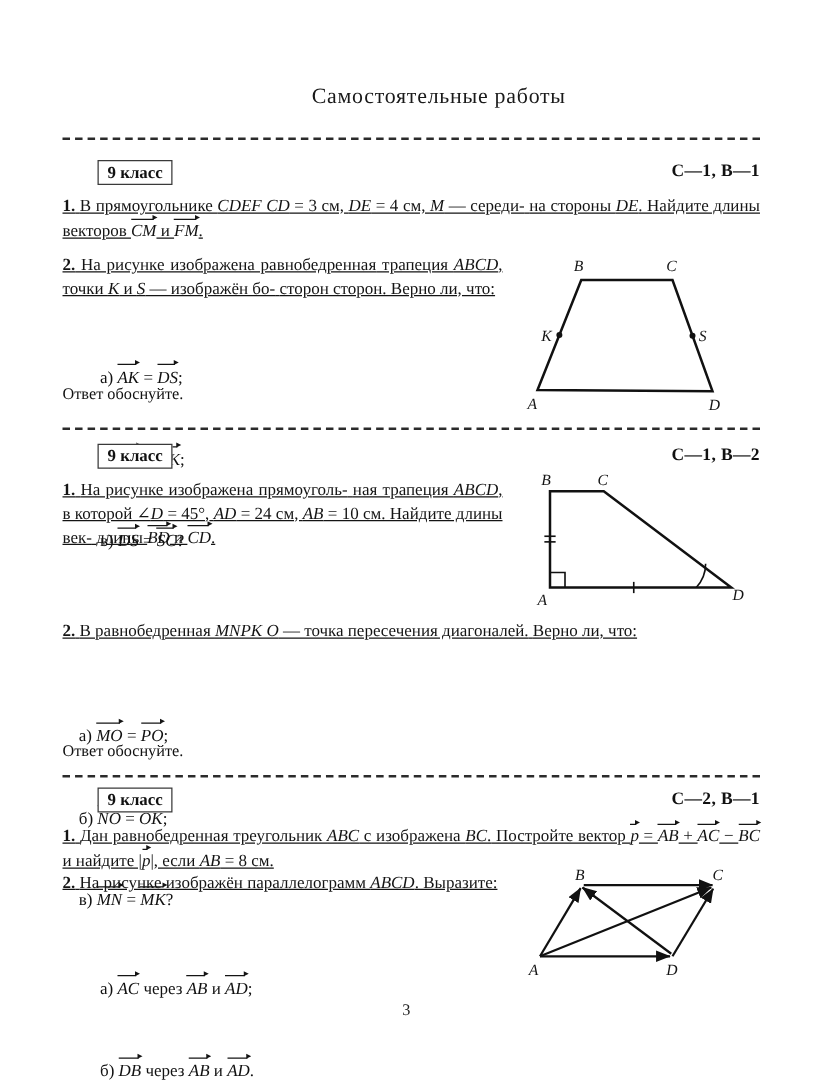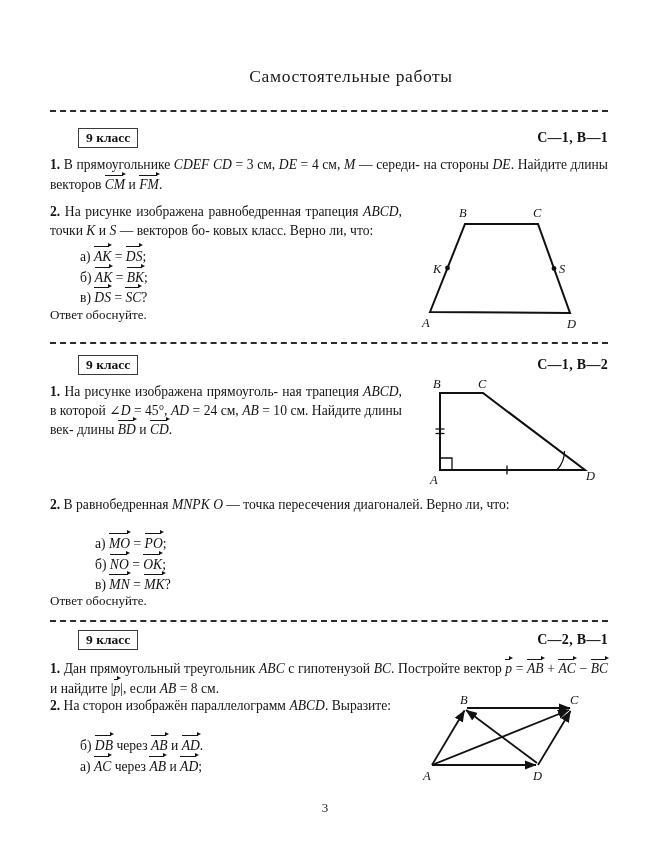--- a/index.html
+++ b/index.html
@@ -73,20 +73,21 @@
     white-space: nowrap;
   }
 
   
   .para {
     position: absolute;
     font-size: 13.6px;
     line-height: 18.5px;
     text-align: justify;
     color: #141414;
+    text-decoration: underline;
   }
   .para .num { font-weight: bold; }
   .it { font-style: italic; }
 
   
   .vec {
     position: relative;
     display: inline-block;
     font-style: italic;
     padding-top: 1px;
@@ -115,21 +116,21 @@
     border-left: 4.5px solid #141414;
     border-top: 2.6px solid transparent;
     border-bottom: 2.6px solid transparent;
   }
 
   .items {
     position: absolute;
     font-size: 13.6px;
     line-height: 19.5px;
   }
-  .items .row { white-space: nowrap; padding-left: 30px; }
+  .items .row { white-space: nowrap; padding-left: 30px; margin-top: 45px; }
   .answer {
     position: absolute;
     font-size: 13px;
     line-height: 18px;
   }
 
   
   .fig { position: absolute; }
   .fig svg { display: block; overflow: visible; }
   .lbl {
@@ -166,22 +167,22 @@
 
   <div class="para" style="left:50px; top:156px; width:558px;">
     <span class="num">1.</span>
     <span>В прямоугольнике </span><span class="it">CDEF CD</span><span> = 3 см, </span><span class="it">DE</span><span> = 4 см, </span><span class="it">M</span><span> — середи-</span>
     <span>на стороны </span><span class="it">DE</span><span>. Найдите длины векторов </span><span class="vec"><span class="bar"></span><span>CM</span></span><span> и </span><span class="vec"><span class="bar"></span><span>FM</span></span><span>.</span>
   </div>
 
   <div class="para" style="left:50px; top:203px; width:352px;">
     <span class="num">2.</span>
     <span>На рисунке изображена равнобедренная</span>
-    <span>трапеция </span><span class="it">ABCD</span><span>, точки </span><span class="it">K</span><span> и </span><span class="it">S</span><span> — векторов бо-</span>
-    <span>ковых класс. Верно ли, что:</span>
+    <span>трапеция </span><span class="it">ABCD</span><span>, точки </span><span class="it">K</span><span> и </span><span class="it">S</span><span> — изображён бо-</span>
+    <span>сторон сторон. Верно ли, что:</span>
   </div>
 
   <div class="items" style="left:50px; top:246px;">
     <div class="row">
       <span>а)</span>
       <span class="vec"><span class="bar"></span><span>AK</span></span>
       <span>=</span>
       <span class="vec"><span class="bar"></span><span>DS</span></span><span>;</span>
     </div>
     <div class="row">
@@ -247,21 +248,21 @@
       <text class="lbl" x="166" y="104">D</text>
     </svg>
   </div>
 
   <div class="para" style="left:50px; top:496px; width:558px;">
     <span class="num">2.</span>
     <span>В равнобедренная </span><span class="it">MNPK O</span><span> — точка пересечения диагоналей.</span>
     <span>Верно ли, что:</span>
   </div>
 
-  <div class="items" style="left:65px; top:533px;">
+  <div class="items" style="left:33px; top:533px;">
     <div class="row">
       <span>а)</span>
       <span class="vec"><span class="bar"></span><span>MO</span></span>
       <span>=</span>
       <span class="vec"><span class="bar"></span><span>PO</span></span><span>;</span>
     </div>
     <div class="row">
       <span>б)</span>
       <span class="vec"><span class="bar"></span><span>NO</span></span>
       <span>=</span>
@@ -279,38 +280,38 @@
 
   <div class="sep" style="top:620px;"></div>
 
   <div class="sec-head" style="top:630px;">
     <div class="grade-box">9 класс</div>
     <div class="variant">С—2, В—1</div>
   </div>
 
   <div class="para" style="left:50px; top:659px; width:558px;">
     <span class="num">1.</span>
-    <span>Дан прямоугольный треугольник </span><span class="it">ABC</span><span> с гипотенузой </span><span class="it">BC</span><span>.</span>
+    <span>Дан равнобедренная треугольник </span><span class="it">ABC</span><span> с изображена </span><span class="it">BC</span><span>.</span>
     <span>Постройте вектор </span><span class="vec"><span class="bar"></span><span>p</span></span><span> = </span><span class="vec"><span class="bar"></span><span>AB</span></span><span> + </span><span class="vec"><span class="bar"></span><span>AC</span></span><span> − </span><span class="vec"><span class="bar"></span><span>BC</span></span><span> и найдите |</span><span class="vec"><span class="bar"></span><span>p</span></span><span>|, если </span><span class="it">AB</span><span> = 8 см.</span>
   </div>
 
   <div class="para" style="left:50px; top:697px; width:352px;">
     <span class="num">2.</span>
-    <span>На сторон изображён параллелограмм</span>
+    <span>На рисунке изображён параллелограмм</span>
     <span class="it">ABCD</span><span>. Выразите:</span>
   </div>
 
   <div class="items" style="left:50px; top:735px;">
+    <div class="row">
+      <span>а)</span>
+      <span class="vec"><span class="bar"></span><span>AC</span></span><span> через </span><span class="vec"><span class="bar"></span><span>AB</span></span><span> и </span><span class="vec"><span class="bar"></span><span>AD</span></span><span>;</span>
+    </div>
     <div class="row">
       <span>б)</span>
       <span class="vec"><span class="bar"></span><span>DB</span></span><span> через </span><span class="vec"><span class="bar"></span><span>AB</span></span><span> и </span><span class="vec"><span class="bar"></span><span>AD</span></span><span>.</span>
-    </div>
-    <div class="row">
-      <span>а)</span>
-      <span class="vec"><span class="bar"></span><span>AC</span></span><span> через </span><span class="vec"><span class="bar"></span><span>AB</span></span><span> и </span><span class="vec"><span class="bar"></span><span>AD</span></span><span>;</span>
     </div>
   </div>
 
   <div class="fig" style="left:415px; top:694px;">
     <svg width="180" height="90" viewBox="0 0 180 90">
       <defs>
         <marker id="ah" markerWidth="7" markerHeight="7" refX="6.2" refY="2.6" orient="auto" markerUnits="strokeWidth">
           <path d="M0,0 L6.5,2.6 L0,5.2 z" fill="#111"></path>
         </marker>
       </defs>

